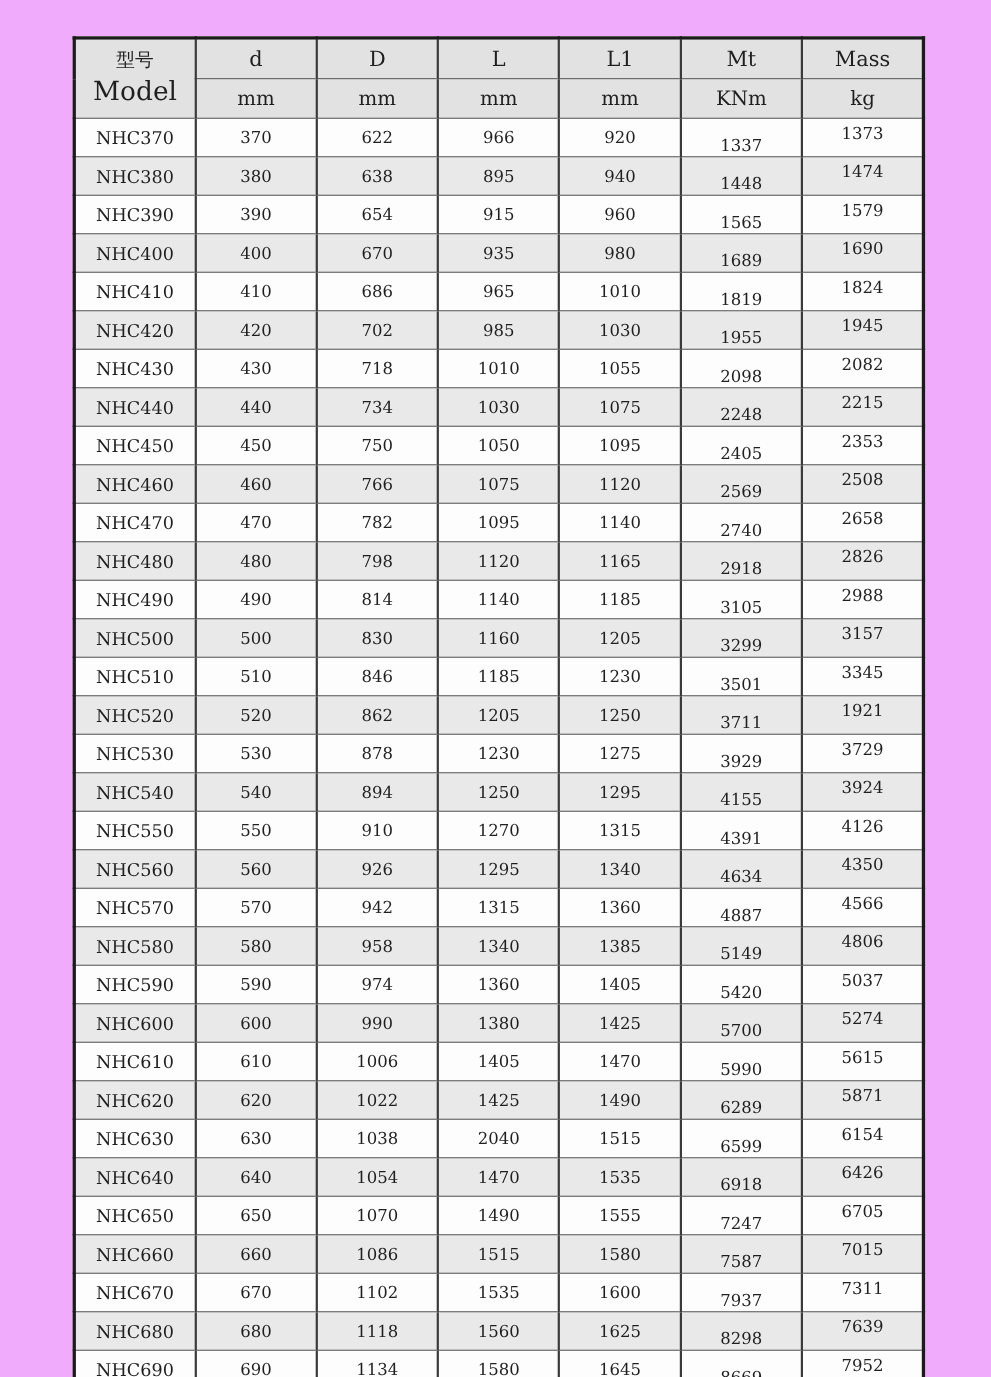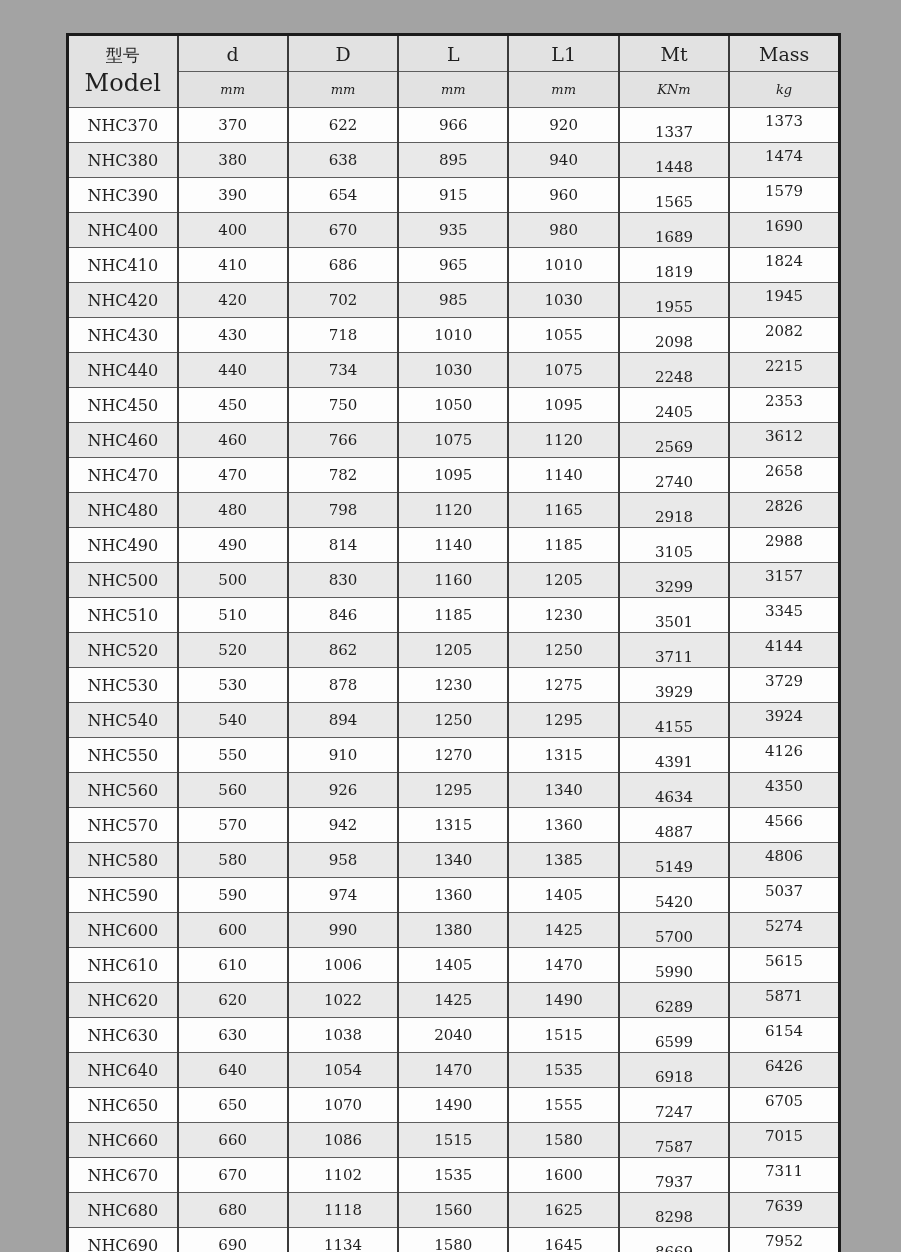--- a/index.html
+++ b/index.html
@@ -10,21 +10,21 @@
   body {
     width: 901px;
     height: 1252px;
     position: relative;
     font-family: "DejaVu Serif", "Liberation Serif", serif;
     color: #1f1f1f;
   }
   .page {
     position: absolute;
     inset: 0;
-    background: #a3a3a3;
+    background: #f0abfc;
   }
   table.spec-table {
     position: absolute;
     left: 66px;
     top: 33px;
     width: 775px;
     border-collapse: collapse;
     table-layout: fixed;
     border: 3px solid #1b1b1b;
     background: #fdfdfd;
@@ -41,22 +41,21 @@
     overflow: hidden;
     white-space: nowrap;
   }
   thead th {
     background: #e2e2e2;
     font-weight: normal;
     font-size: 19px;
     height: 35px;
   }
   thead tr.units-row th {
-    font-size: 13px;
-    font-style: italic;
+    font-size: 18px;
   }
   th.model-th {
     font-size: 18px;
     line-height: 1.35;
   }
   th.model-th .cn { display: block; font-size: 17px; }
   th.model-th .en { display: block; font-size: 24px; }
   tbody td {
     height: 30px;
     font-size: 15px;
@@ -195,21 +194,21 @@
           <td class="col-mt">2405</td>
           <td class="col-mass">2353</td>
         </tr>
         <tr>
           <td class="model-cell">NHC460</td>
           <td class="col-d">460</td>
           <td class="col-d">766</td>
           <td class="col-l">1075</td>
           <td class="col-l1">1120</td>
           <td class="col-mt">2569</td>
-          <td class="col-mass">3612</td>
+          <td class="col-mass">2508</td>
         </tr>
         <tr>
           <td class="model-cell">NHC470</td>
           <td class="col-d">470</td>
           <td class="col-d">782</td>
           <td class="col-l">1095</td>
           <td class="col-l1">1140</td>
           <td class="col-mt">2740</td>
           <td class="col-mass">2658</td>
         </tr>
@@ -249,21 +248,21 @@
           <td class="col-mt">3501</td>
           <td class="col-mass">3345</td>
         </tr>
         <tr>
           <td class="model-cell">NHC520</td>
           <td class="col-d">520</td>
           <td class="col-d">862</td>
           <td class="col-l">1205</td>
           <td class="col-l1">1250</td>
           <td class="col-mt">3711</td>
-          <td class="col-mass">4144</td>
+          <td class="col-mass">1921</td>
         </tr>
         <tr>
           <td class="model-cell">NHC530</td>
           <td class="col-d">530</td>
           <td class="col-d">878</td>
           <td class="col-l">1230</td>
           <td class="col-l1">1275</td>
           <td class="col-mt">3929</td>
           <td class="col-mass">3729</td>
         </tr>

